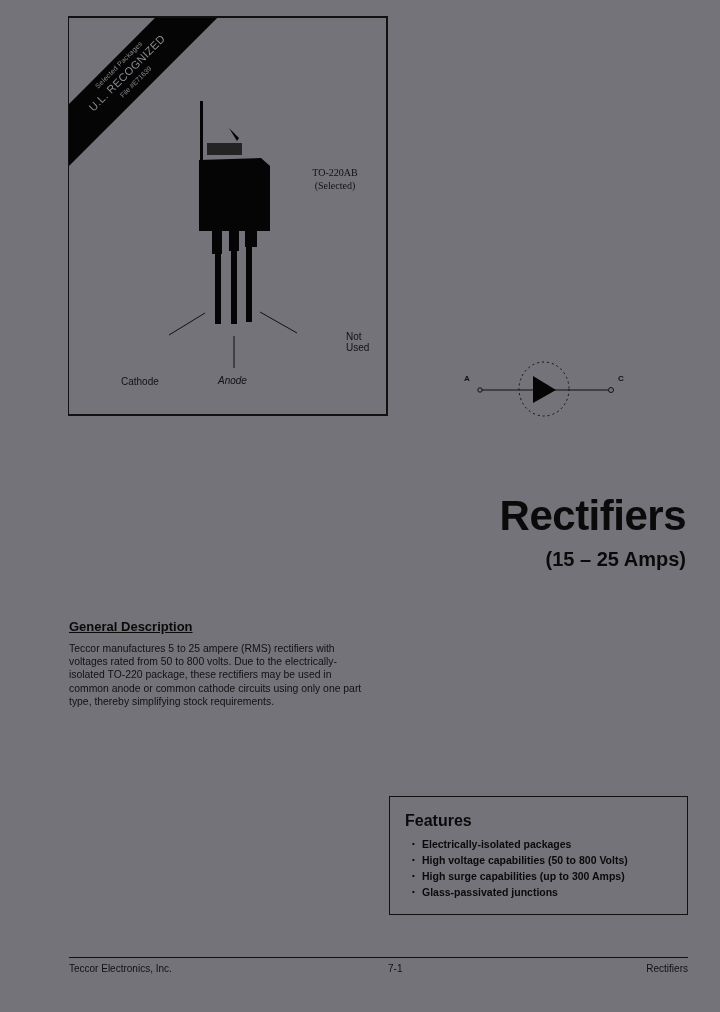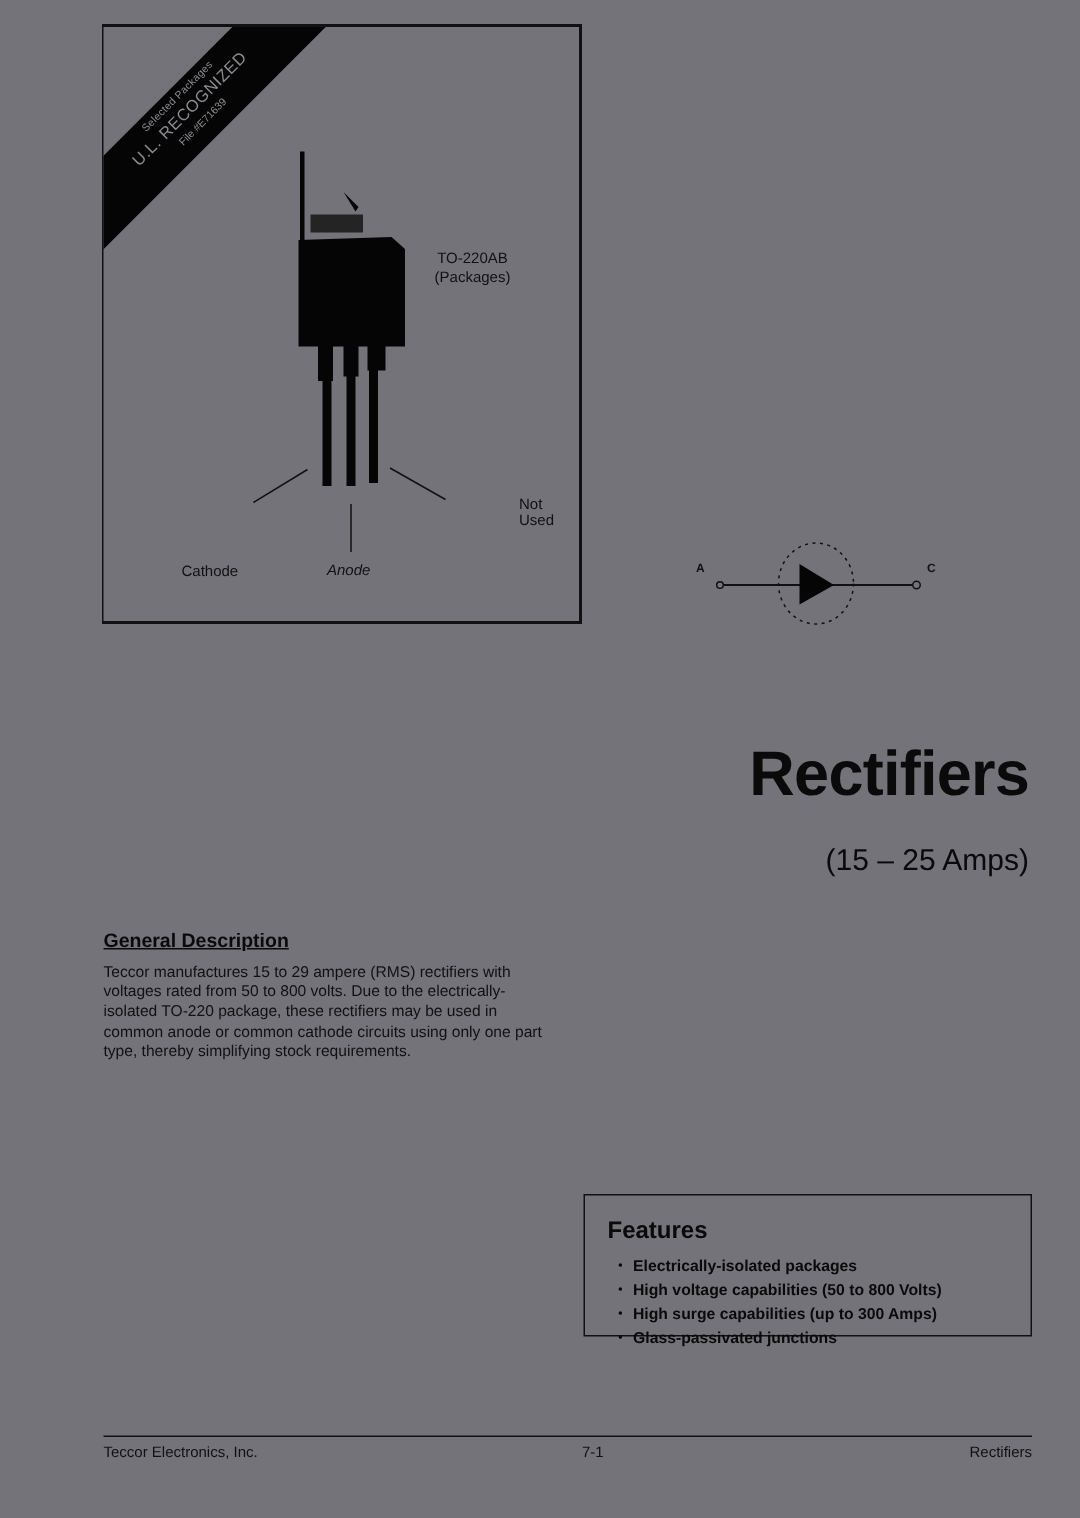--- a/index.html
+++ b/index.html
@@ -22,28 +22,28 @@
   }
   .ul-banner .l1 { font-size:7px; margin-top:4px; letter-spacing:0.2px; }
   .ul-banner .l2 { font-size:11px; margin-top:3px; letter-spacing:0.4px; }
   .ul-banner .l3 { font-size:7px; margin-top:3px; }
   .pkg-label { font-size:10px; color:#111; text-align:center; line-height:13px; }
   .pin-label { font-size:10px; color:#111; }
   
   .schem-label { font-size:8px; font-weight:bold; color:#111; }
   
   .title { right:34px; top:492px; font-size:42px; font-weight:bold; letter-spacing:-0.5px; }
-  .subtitle { right:34px; top:548px; font-size:20px; font-weight:normal;margin-top:15px; }
+  .subtitle { right:34px; top:548px; font-size:20px; font-weight:bold; }
   
   .gd-head { left:69px; top:619px; font-size:13px; font-weight:bold;text-decoration:underline; }
   .gd-body { left:69px; top:642px; width:300px; font-size:10.4px; line-height:13.2px; color:#111; }
   .gd-body p { margin:0 0 4px 0; }
   
   .features-box {
-    left:389px; top:796px; width:299px; height:95px;
+    left:389px; top:796px; width:299px; height:119px;
     border:1px solid #111; box-sizing:border-box;text-align:center;
   }
   .feat-head { position:absolute; left:15px; top:15px; font-size:16px; font-weight:bold; }
   .feat-list { position:absolute; left:15px; top:39px; margin:0; padding:0; list-style:none; }
   .feat-list li { font-size:10.5px; font-weight:bold; line-height:16px; display:flex; }
   .feat-list li .bullet { width:17px; font-size:8px; }
   
   .footer-rule { left:69px; top:957px; width:619px; height:1px; background:#111; }
   .footer-text { font-size:10px; color:#111; }
 </style>
@@ -71,23 +71,23 @@
 
     <rect x="146" y="236" width="6" height="70" fill="#050505"></rect>
     <rect x="162" y="232" width="6" height="74" fill="#050505"></rect>
     <rect x="177" y="228" width="6" height="76" fill="#050505"></rect>
 
     <line x1="100" y1="317" x2="136" y2="295" stroke="#111" stroke-width="1"></line>
     <line x1="165" y1="318" x2="165" y2="350" stroke="#111" stroke-width="1"></line>
     <line x1="191" y1="294" x2="228" y2="315" stroke="#111" stroke-width="1"></line>
   </svg>
 
-  <div class="abs pkg-label" style="left:216px;top:148px;width:60px;">
+  <div class="abs pkg-label" style="left:236px;top:148px;width:60px;font-family:Liberation Serif, serif;">
     <div>TO-220AB</div>
-    <div>(Packages)</div>
+    <div>(Selected)</div>
   </div>
   <div class="abs pin-label" style="left:52px;top:311px;margin-top:47px;">Cathode</div>
   <div class="abs pin-label" style="left:149px;top:357px;font-style:italic;">Anode</div>
   <div class="abs pin-label" style="left:234px;top:313px;padding-left:43px;">Not Used</div>
 </div>
 
 <div class="abs" style="left:460px;top:356px;width:170px;height:62px;">
   <span class="abs schem-label" style="left:4px;top:18px;">A</span>
   <span class="abs schem-label" style="left:158px;top:18px;">C</span>
   <svg class="abs" style="left:0;top:0" width="170" height="62">
@@ -98,21 +98,21 @@
     <path d="M73 20 L73 47 L96 34 Z" fill="#050505"></path>
     <line x1="96" y1="22" x2="96" y2="46" stroke="#111" stroke-width="0"></line>
   </svg>
 </div>
 
 <div class="abs title">Rectifiers</div>
 <div class="abs subtitle">(15 – 25 Amps)</div>
 
 <div class="abs gd-head">General Description</div>
 <div class="abs gd-body">
-  <p>Teccor manufactures 15 to 29 ampere (RMS) rectifiers with voltages rated from 50 to 800 volts. Due to the electrically-isolated TO-220 package, these rectifiers may be used in common anode or common cathode circuits using only one part type, thereby simplifying stock requirements.</p>
+  <p>Teccor manufactures 5 to 25 ampere (RMS) rectifiers with voltages rated from 50 to 800 volts. Due to the electrically-isolated TO-220 package, these rectifiers may be used in common anode or common cathode circuits using only one part type, thereby simplifying stock requirements.</p>
 </div>
 
 <div class="abs features-box">
   <div class="feat-head">Features</div>
   <ul class="feat-list">
     <li>
         <span class="bullet">•</span>
         <span>Electrically-isolated packages</span>
       </li>
     <li>

